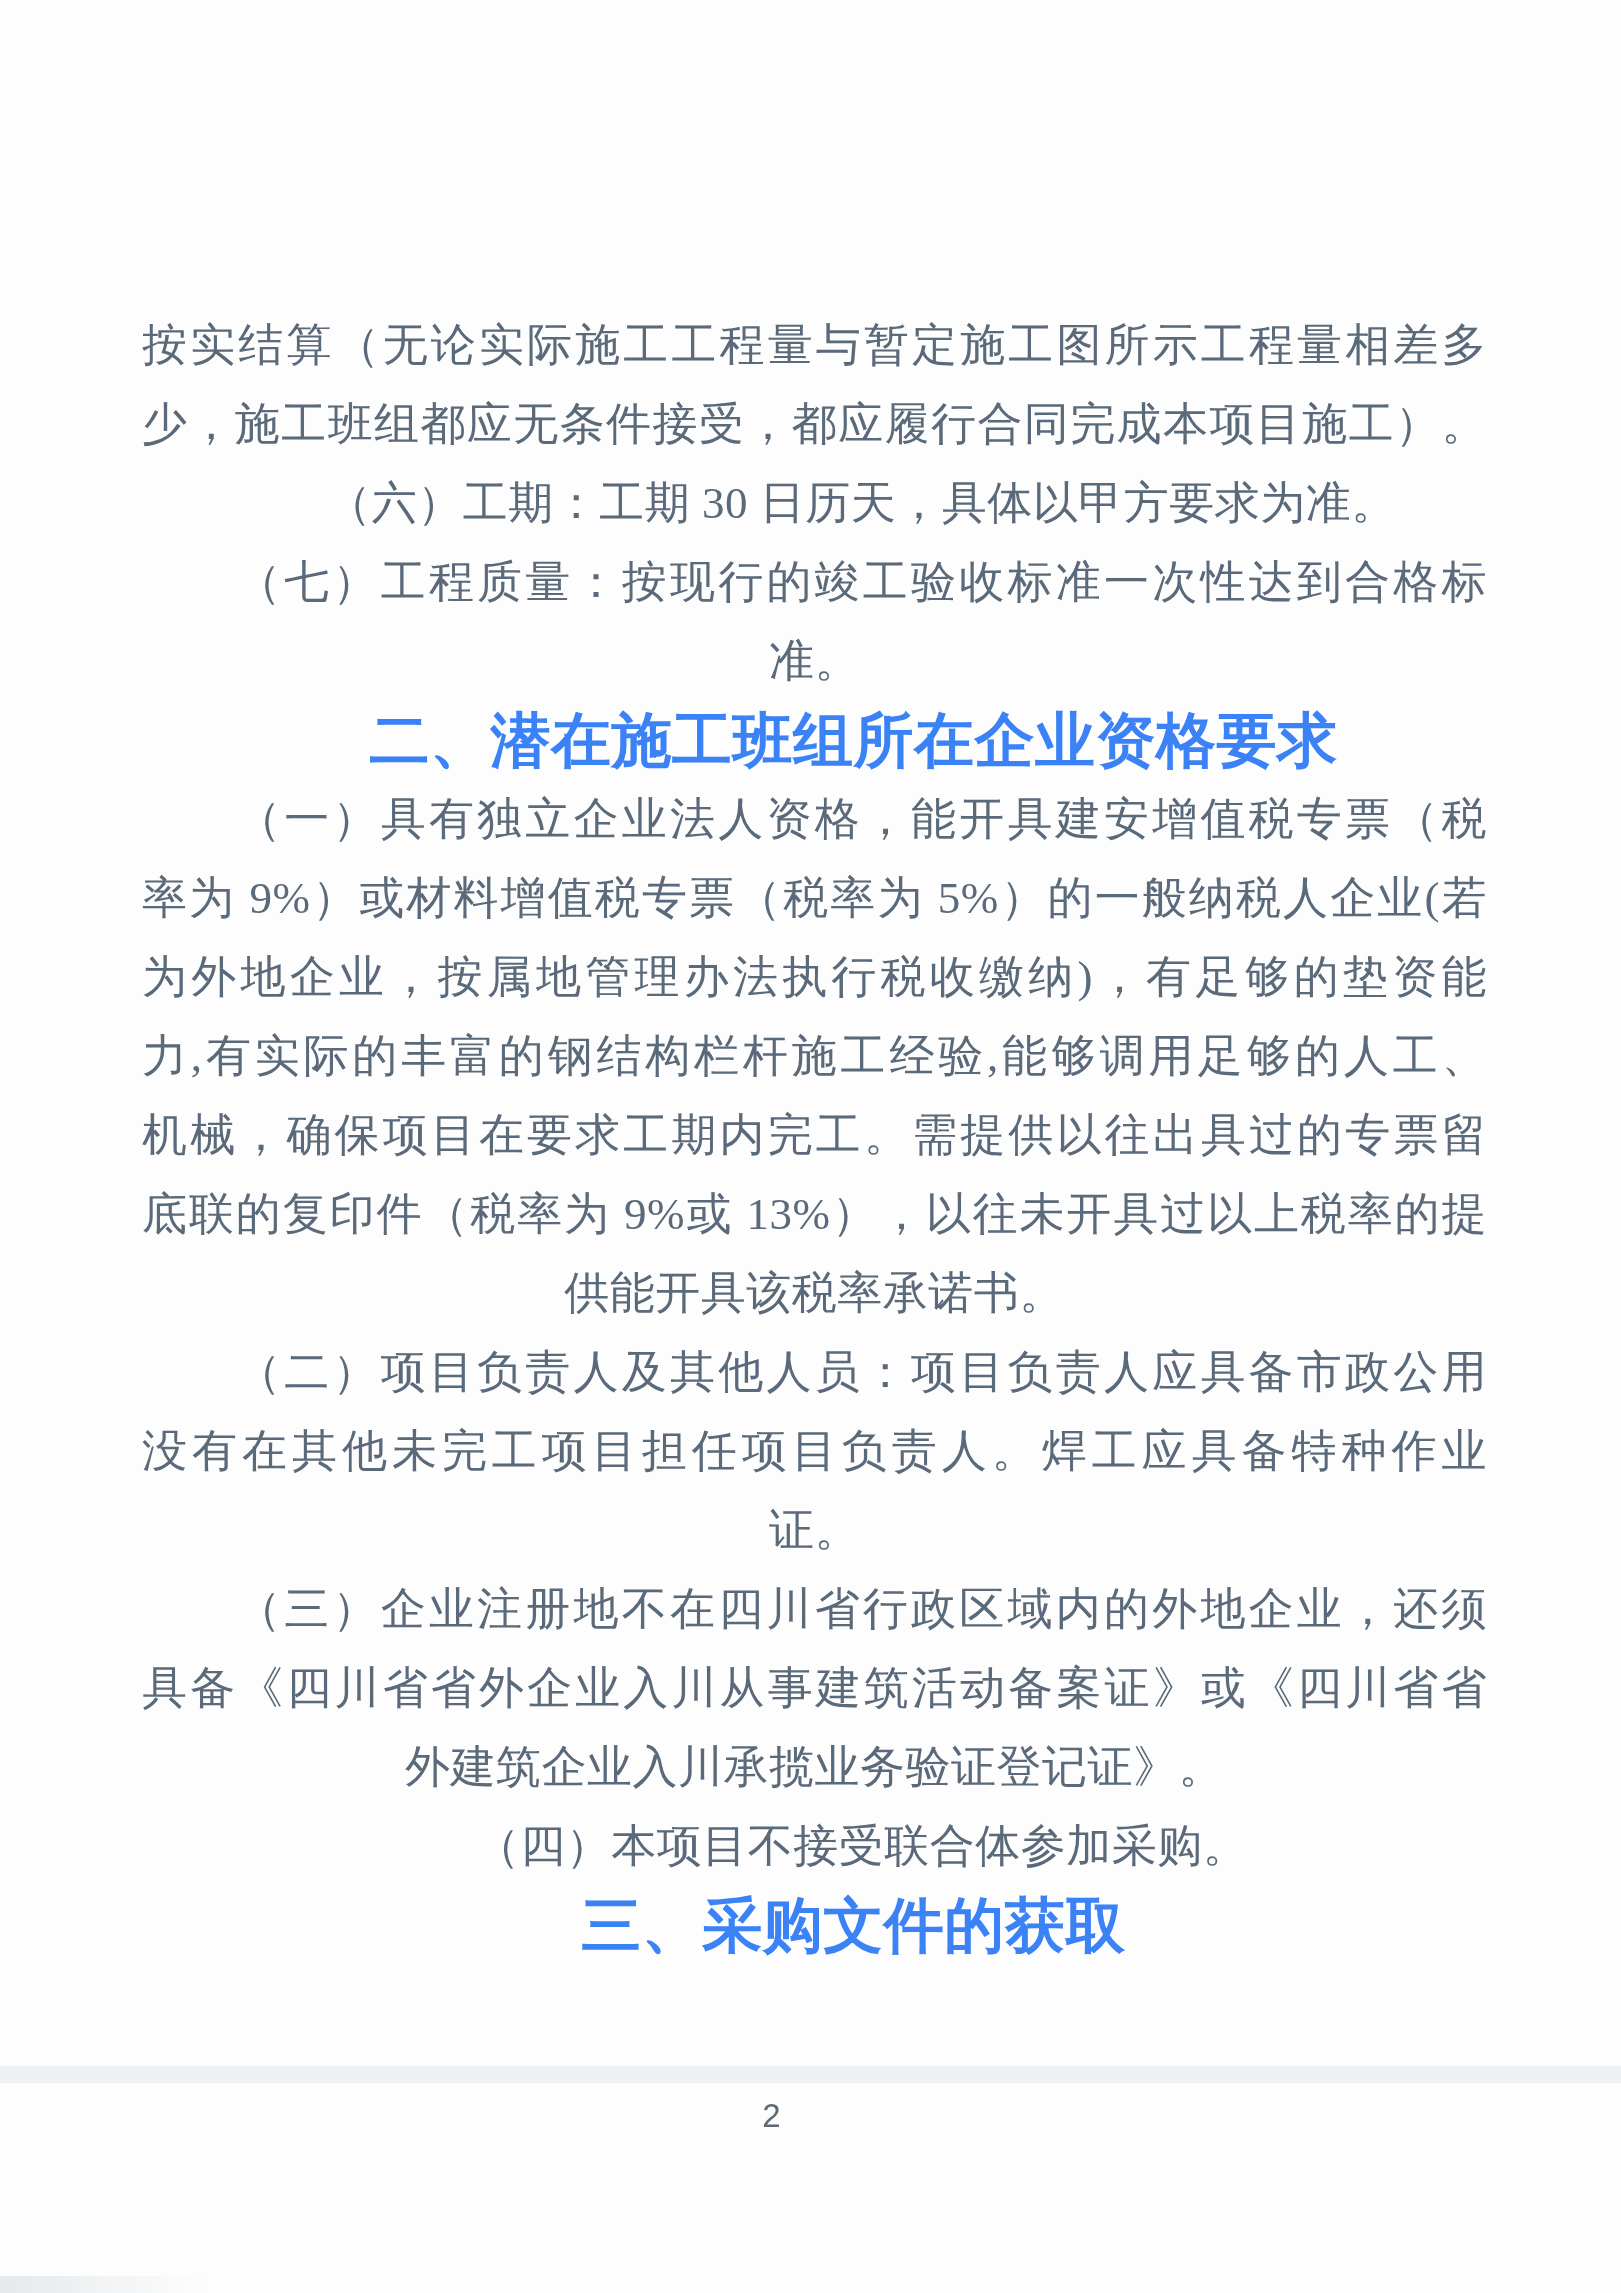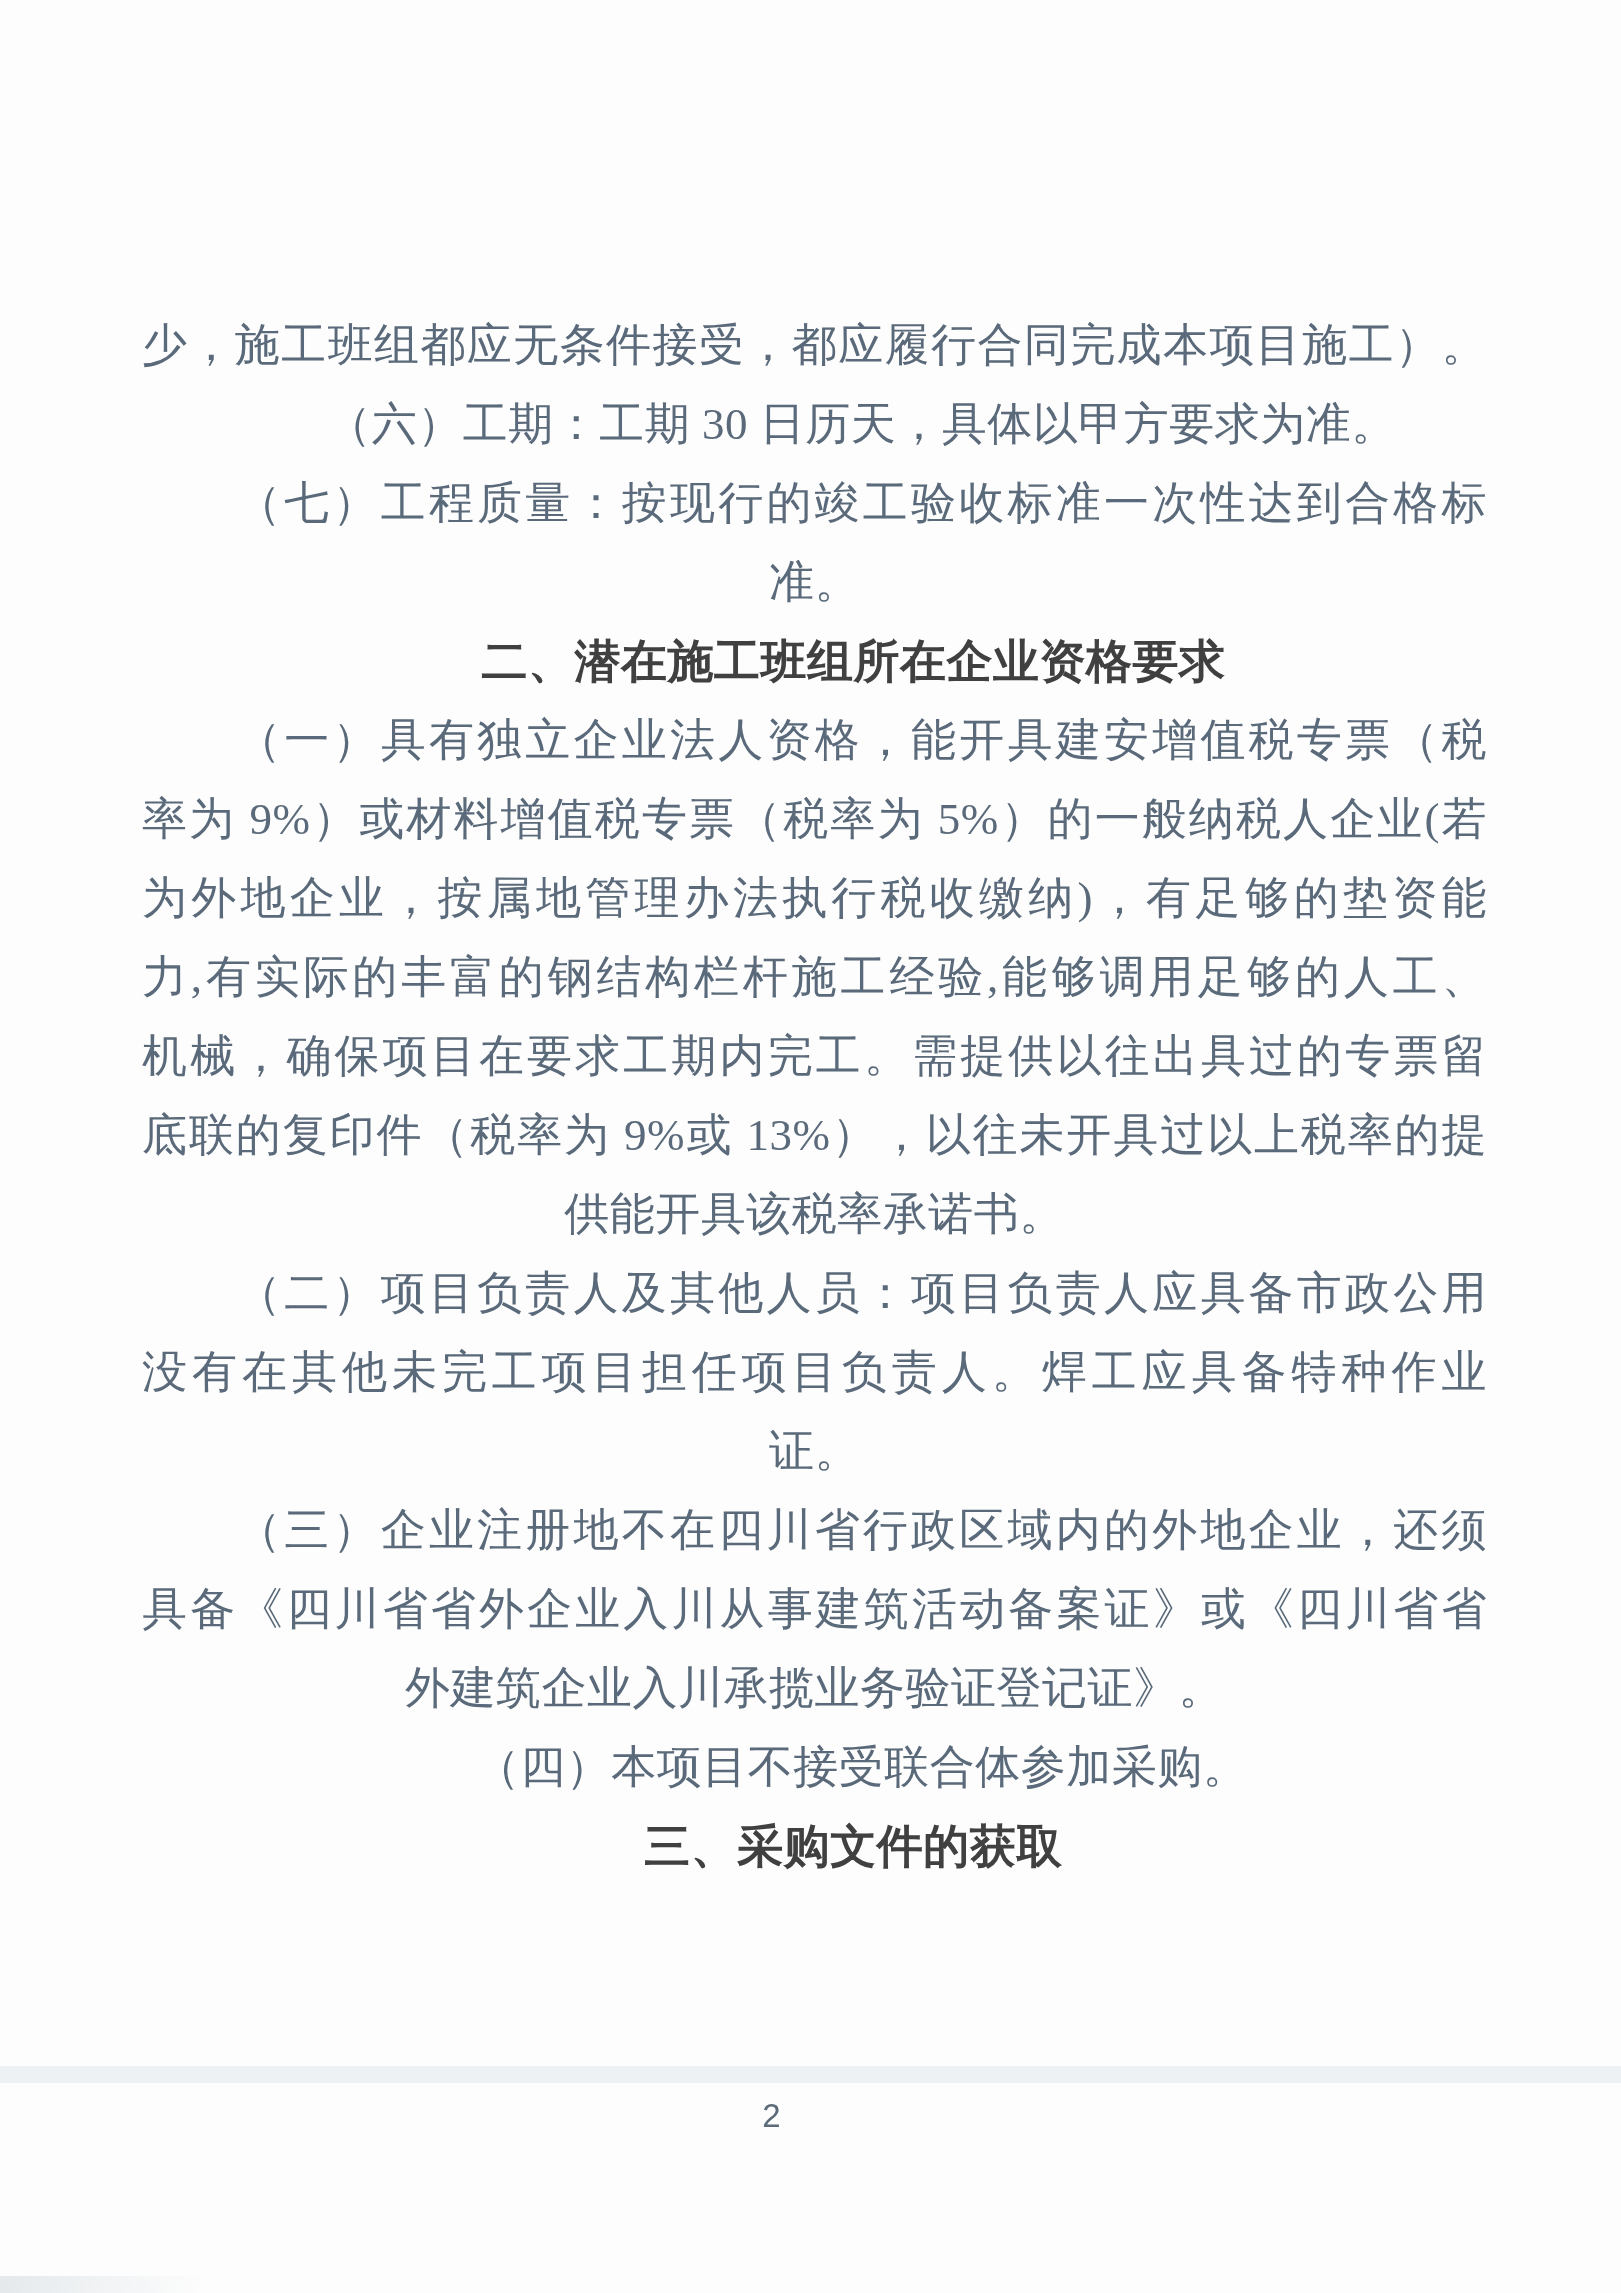--- a/index.html
+++ b/index.html
@@ -33,23 +33,23 @@
   .line.indent {
     text-indent: 94px;
   }
   .line.justify {
     text-align: justify;
     text-align-last: justify;
   }
   .line.bold {
     font-weight: bold;
     font-family: "Liberation Sans", sans-serif;
-    color: #404040;
+    color: #3b82f6;
     text-indent: 78px;
-    font-size: 46px;
+    font-size: 60px;
   }
   .shade-band {
     position: absolute;
     left: 0;
     top: 2066px;
     width: 1621px;
     height: 16.7px;
     background: #eef1f3;
   }
   .corner-smudge {
@@ -70,20 +70,21 @@
     line-height: 43px;
     color: #5c6a78;
     font-family: "Liberation Sans", sans-serif;
   }
 </style>
 </head>
 <body>
 
 <div class="page">
   <div class="text-block" id="lines-container">
+      <div class="line justify">按实结算（无论实际施工工程量与暂定施工图所示工程量相差多</div>
       <div class="line justify">少，施工班组都应无条件接受，都应履行合同完成本项目施工）。</div>
       <div class="line indent">（六）工期：工期 30 日历天，具体以甲方要求为准。</div>
       <div class="line indent justify">（七）工程质量：按现行的竣工验收标准一次性达到合格标</div>
       <div class="line">准。</div>
       <div class="line indent bold">二、潜在施工班组所在企业资格要求</div>
       <div class="line indent justify">（一）具有独立企业法人资格，能开具建安增值税专票（税</div>
       <div class="line justify">率为 9%）或材料增值税专票（税率为 5%）的一般纳税人企业(若</div>
       <div class="line justify">为外地企业，按属地管理办法执行税收缴纳)，有足够的垫资能</div>
       <div class="line justify">力,有实际的丰富的钢结构栏杆施工经验,能够调用足够的人工、</div>
       <div class="line justify">机械，确保项目在要求工期内完工。需提供以往出具过的专票留</div>

